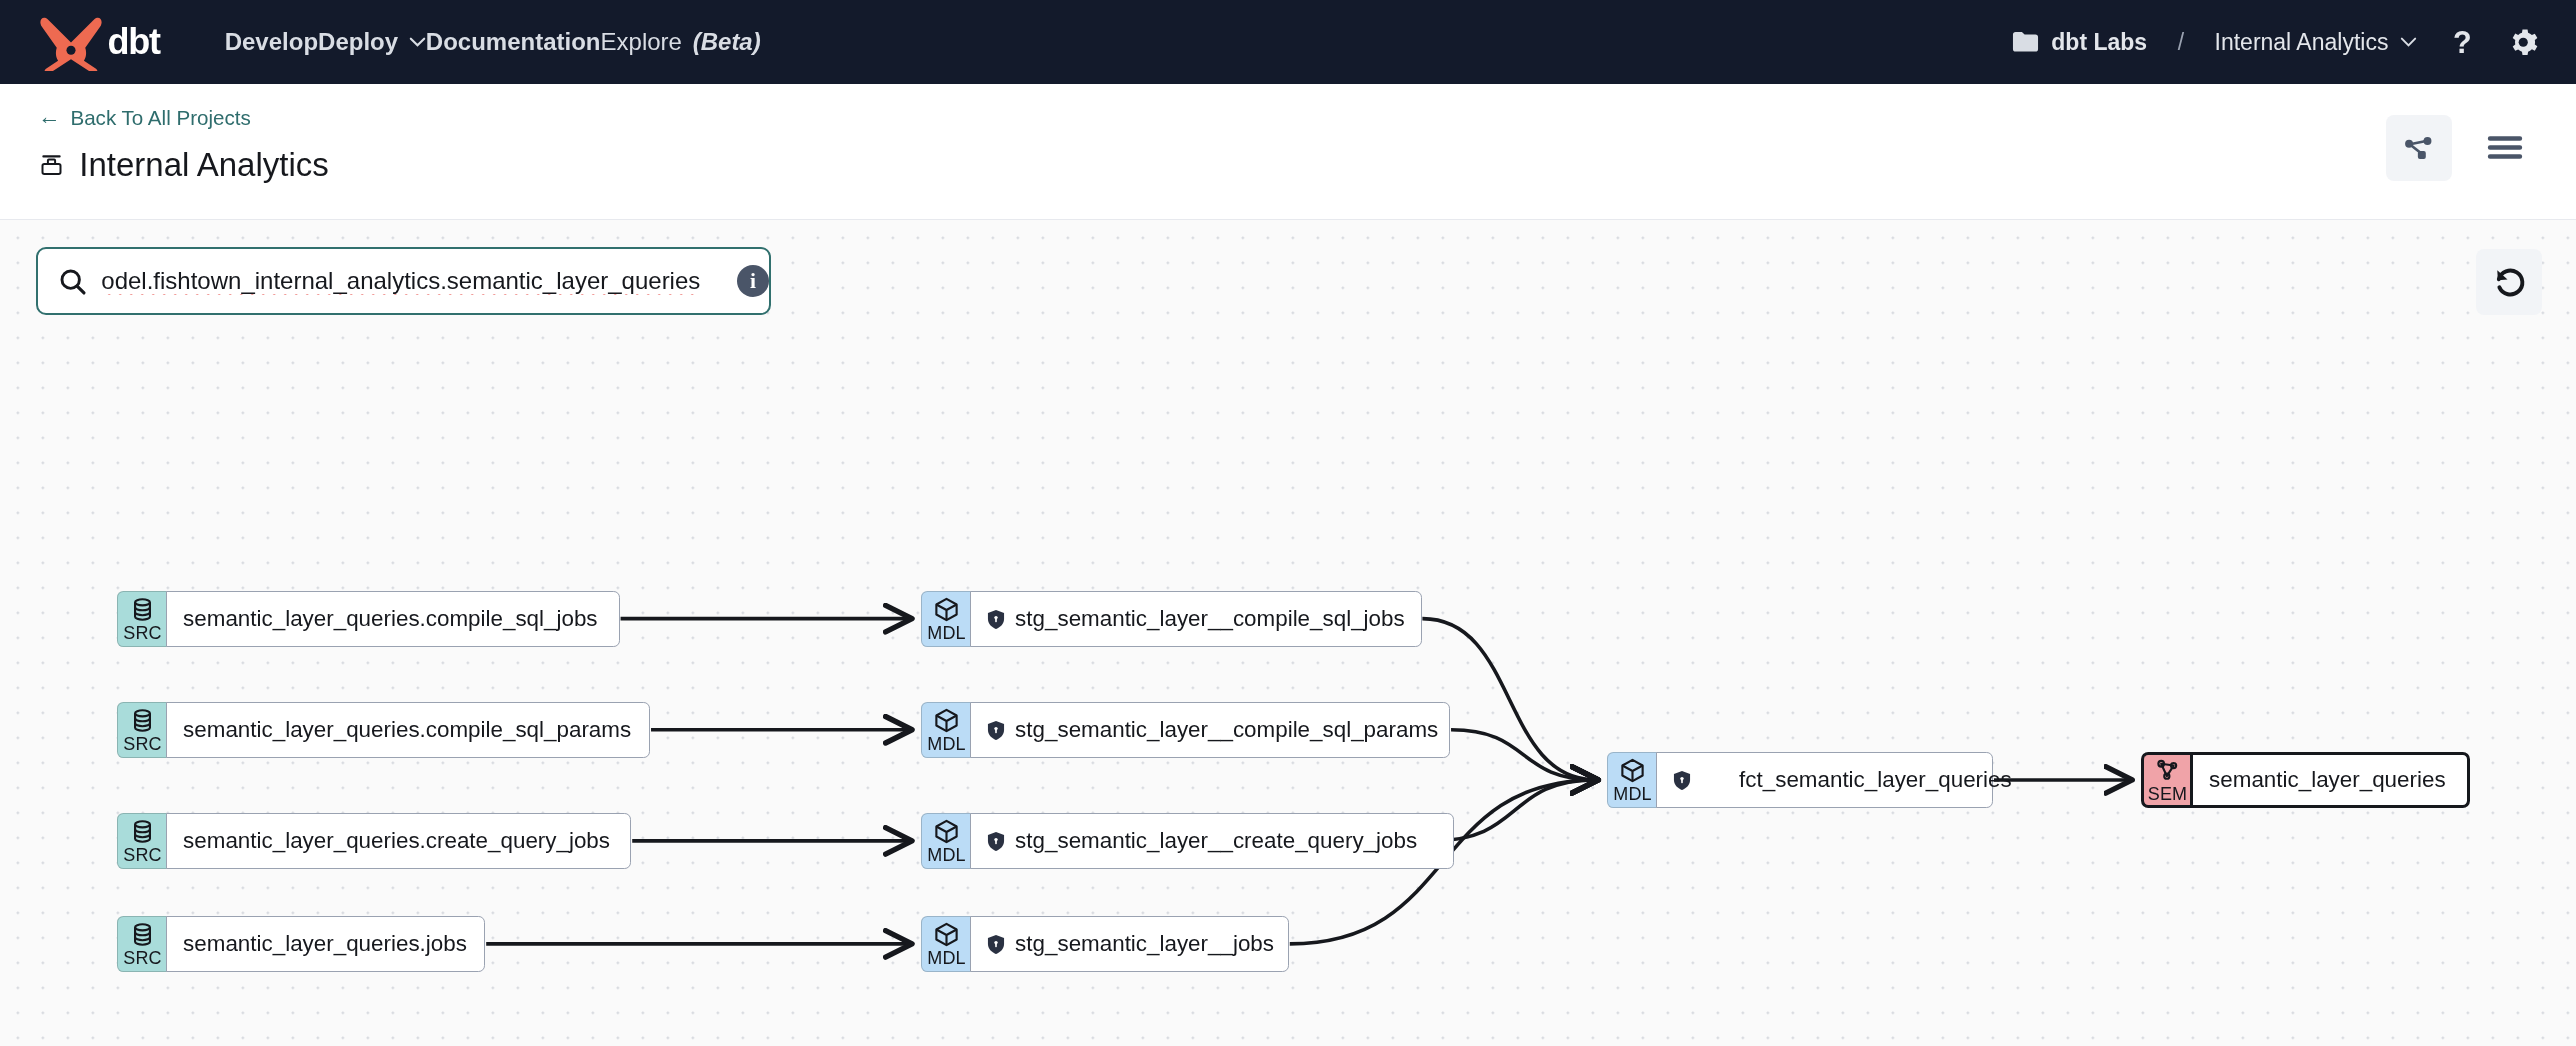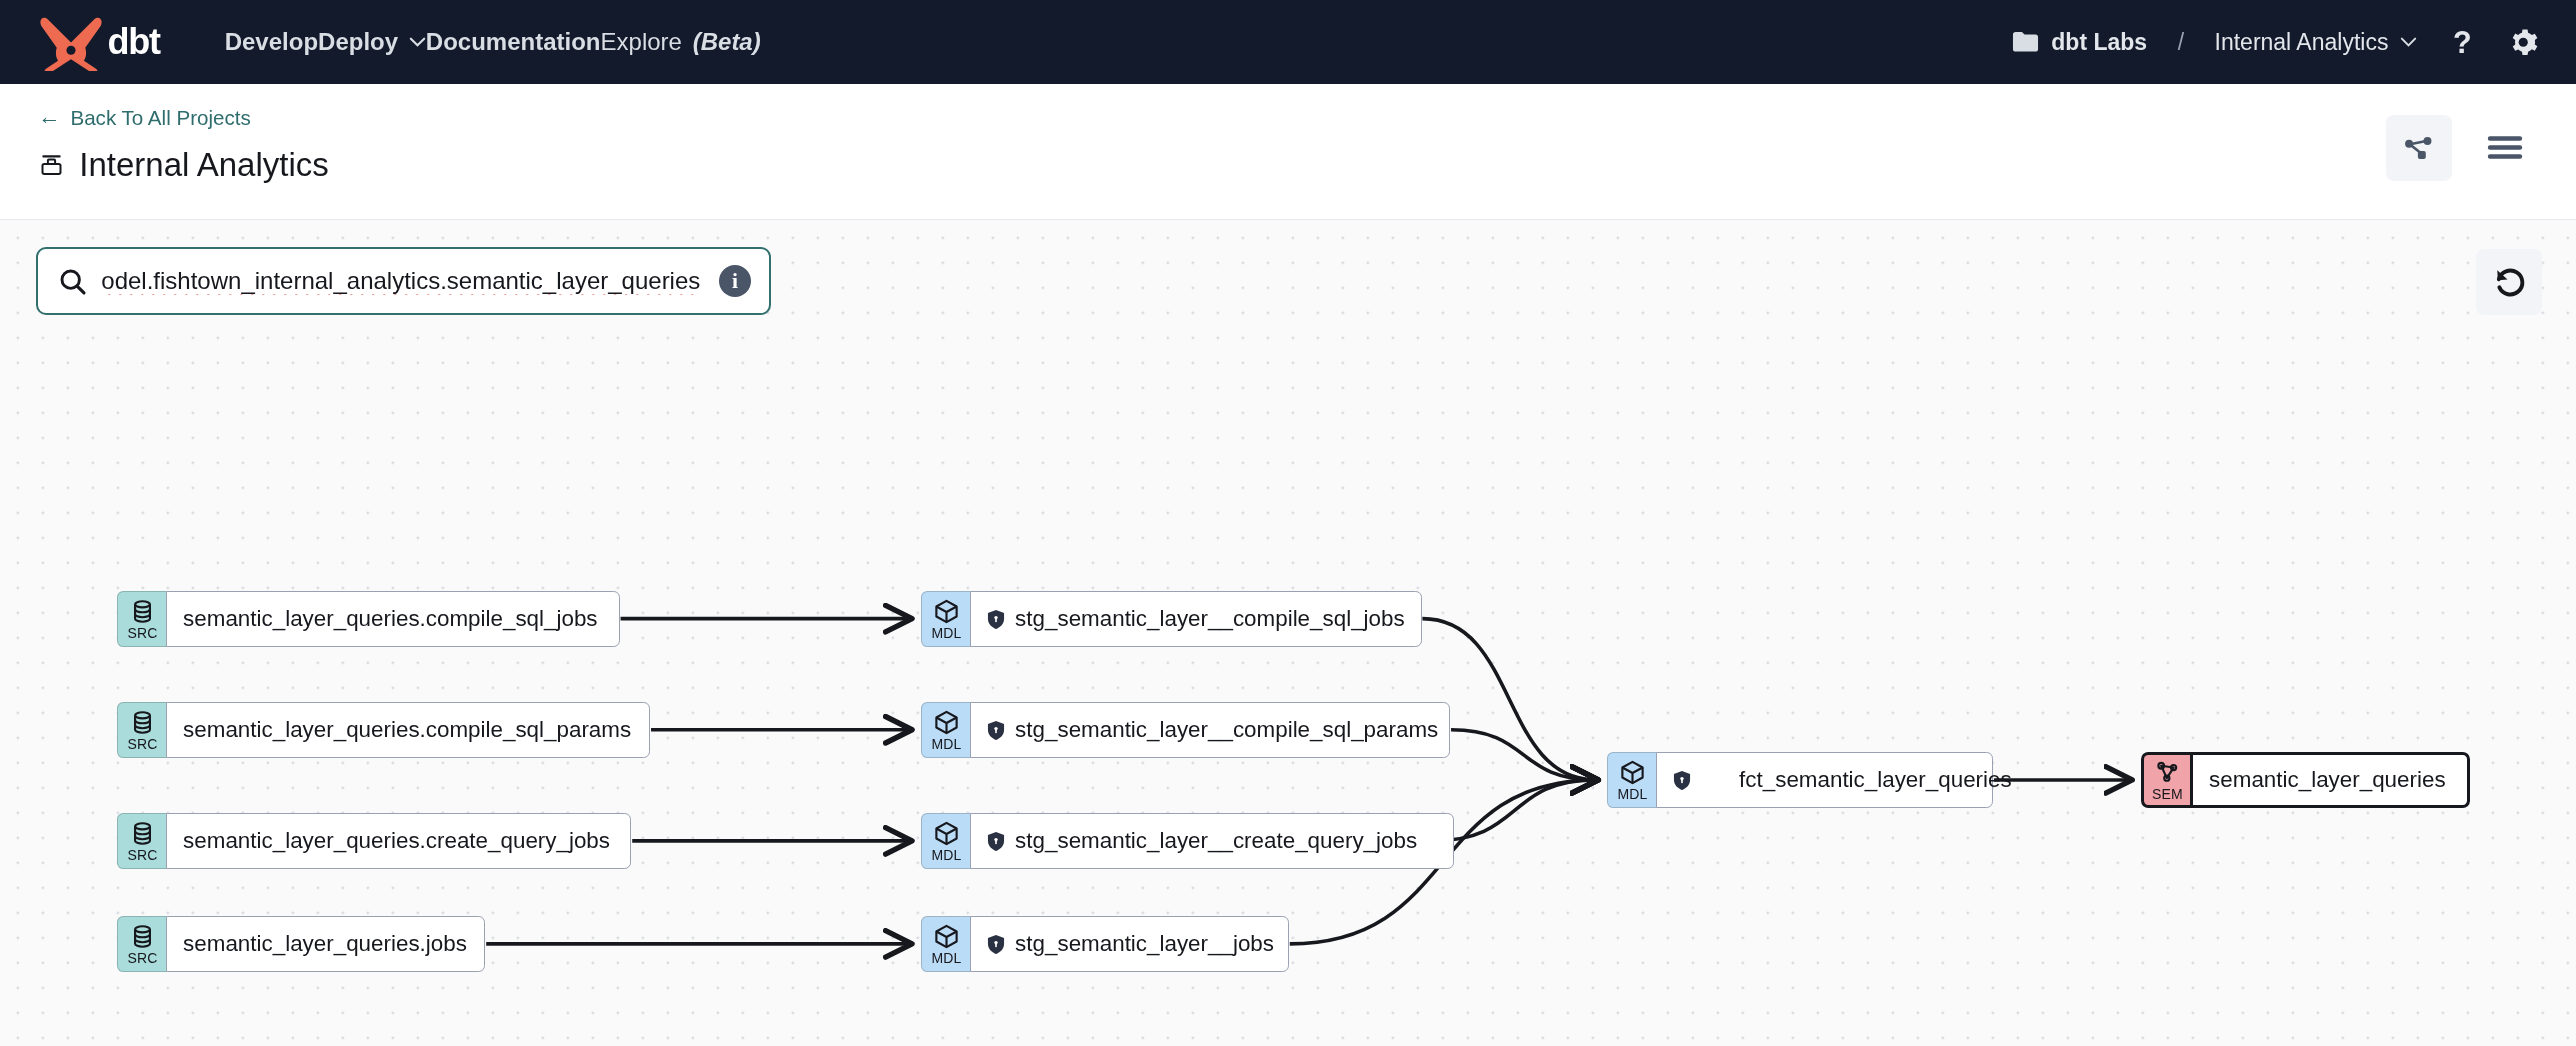--- a/index.html
+++ b/index.html
@@ -105,21 +105,21 @@
   
   #search-row { position: relative; height: 0; }
   #searchbox {
     position: absolute;
     left: 36px; top: 27px;
     width: 735px; height: 68px;
     border: 2.7px solid #31706E;
     border-radius: 10px;
     background: #ffffff;
     display: flex; align-items: center;
-    padding: 0 18px 0 20px;
+    padding: 0 0 0 20px;
     z-index: 20;
   }
   .search-ico { width: 29px; height: 29px; flex: none; }
   #search-value {
     flex: 1;
     margin-left: 14.3px;
     font-size: 24px;
     color: #16181D;
     white-space: nowrap;
     overflow: hidden;
@@ -179,21 +179,21 @@
     flex-direction: column;
     align-items: center;
     justify-content: center;
     gap: 0px;
     flex: none;
     border: 1.3px solid rgba(0,0,0,0.18);
     border-right: none;
   }
   .node-badge svg { display: block; margin-bottom: -0.9px; }
   .badge-text {
-    font-size: 14px;
+    font-size: 18px;
     color: #16181D;
     line-height: 1;
     margin-top: 1.8px;
     letter-spacing: 0.2px;
   }
   .node-body {
     background: #ffffff;
     border: 1.3px solid #9AA2B1;
     border-radius: 0 6.3px 6.3px 0;
     display: flex;

